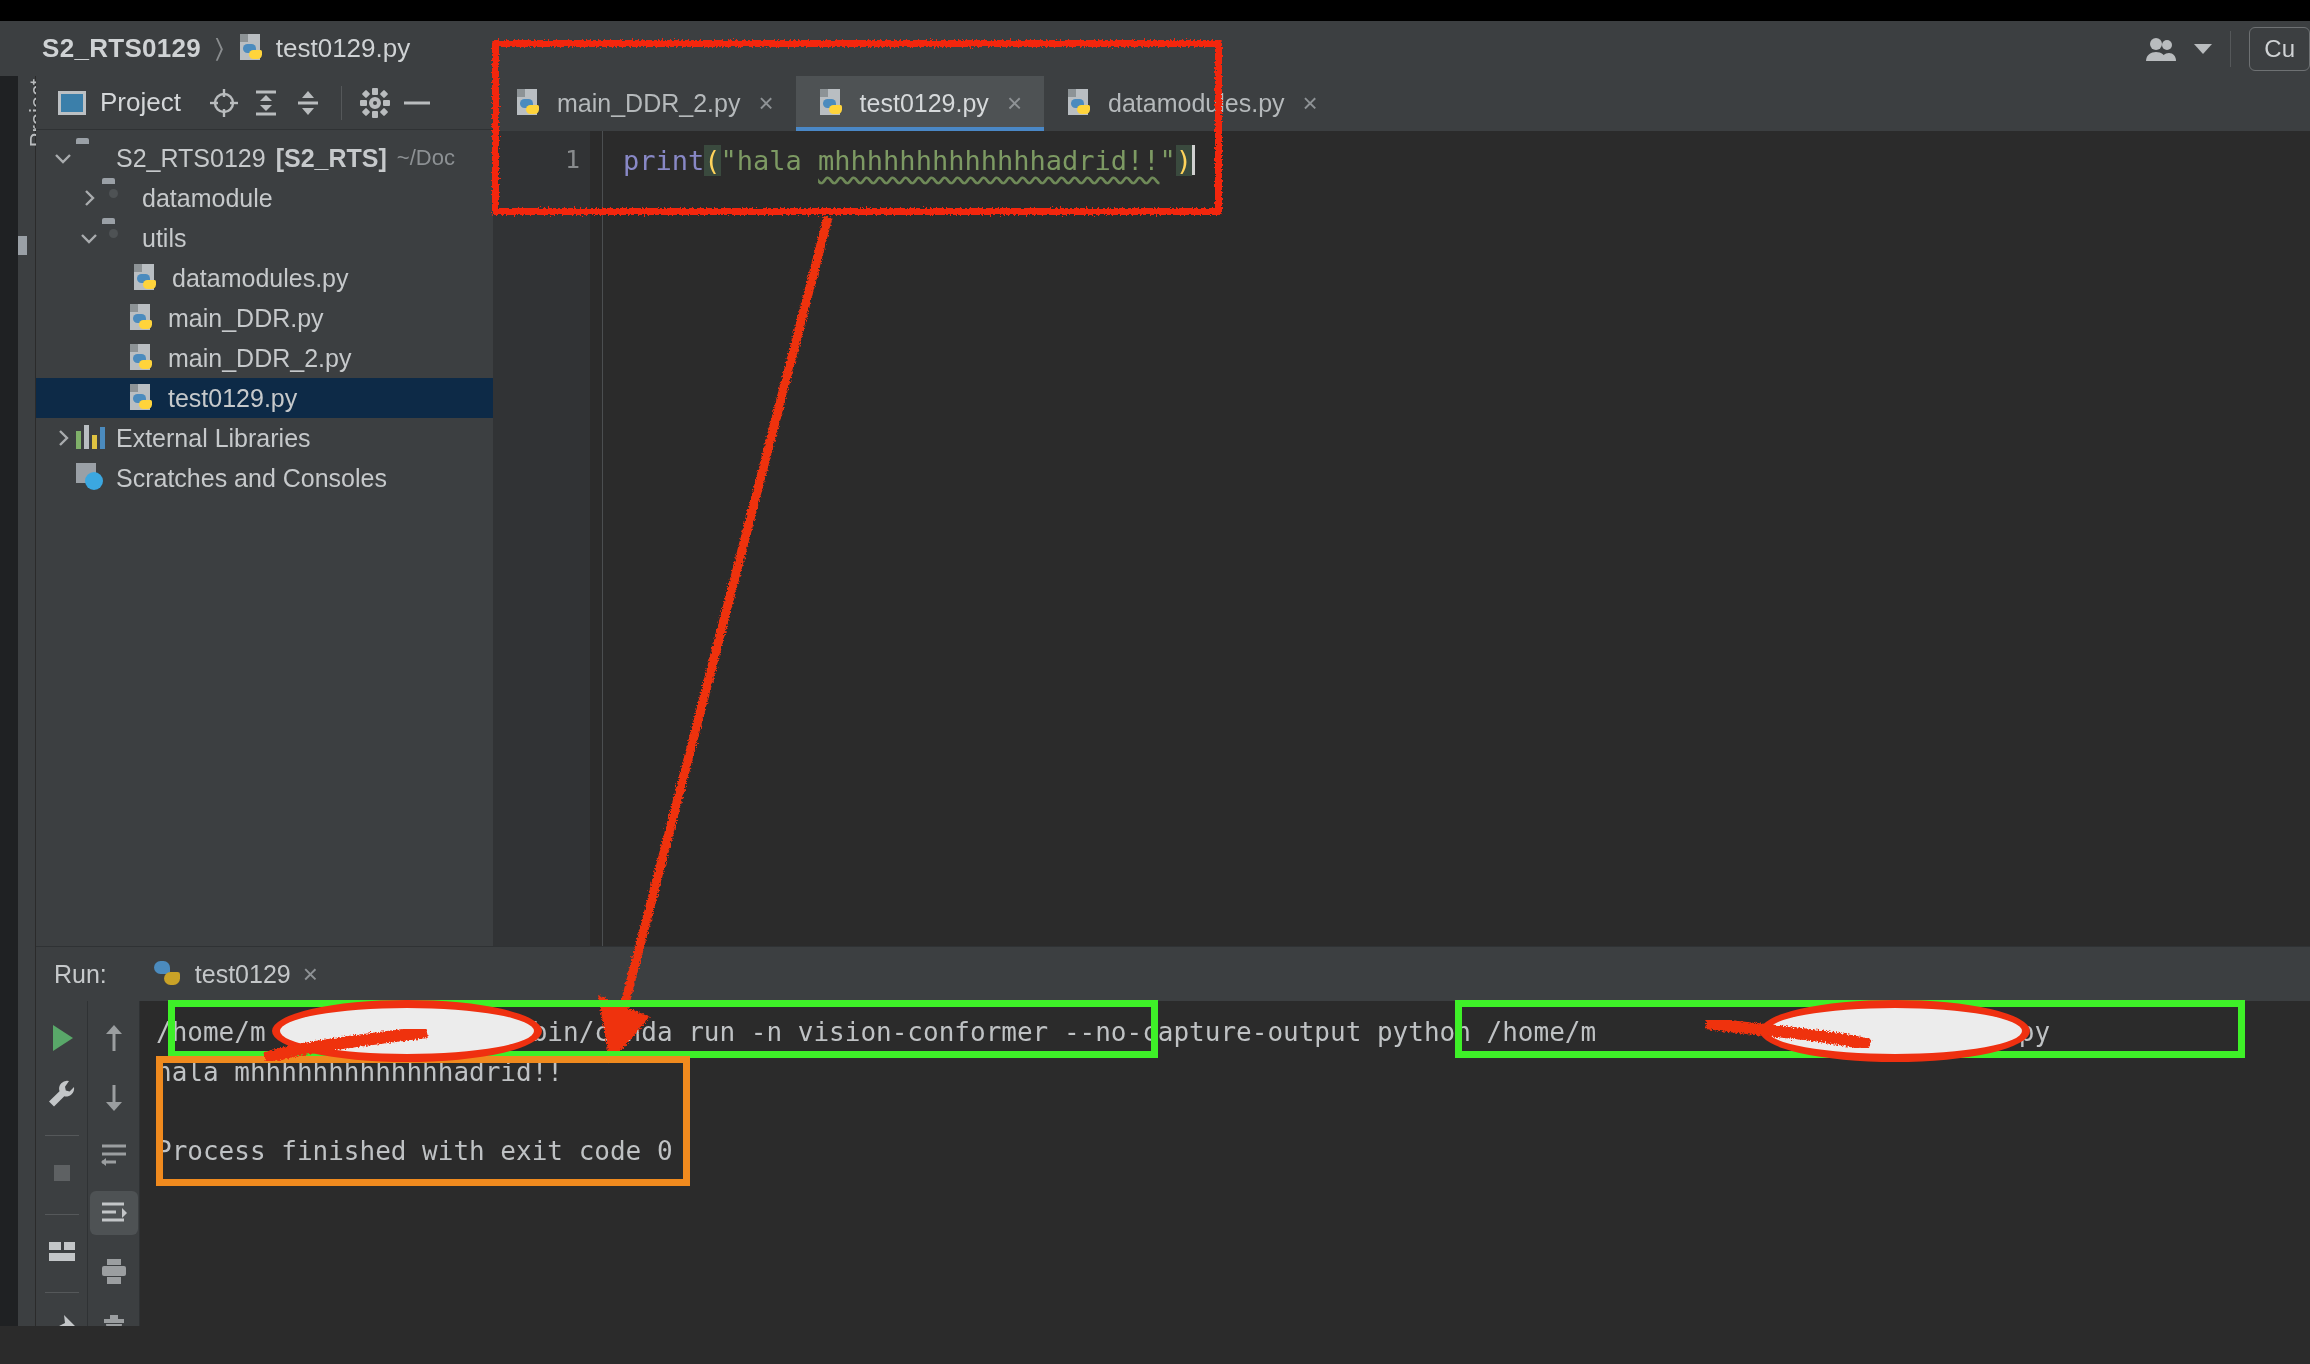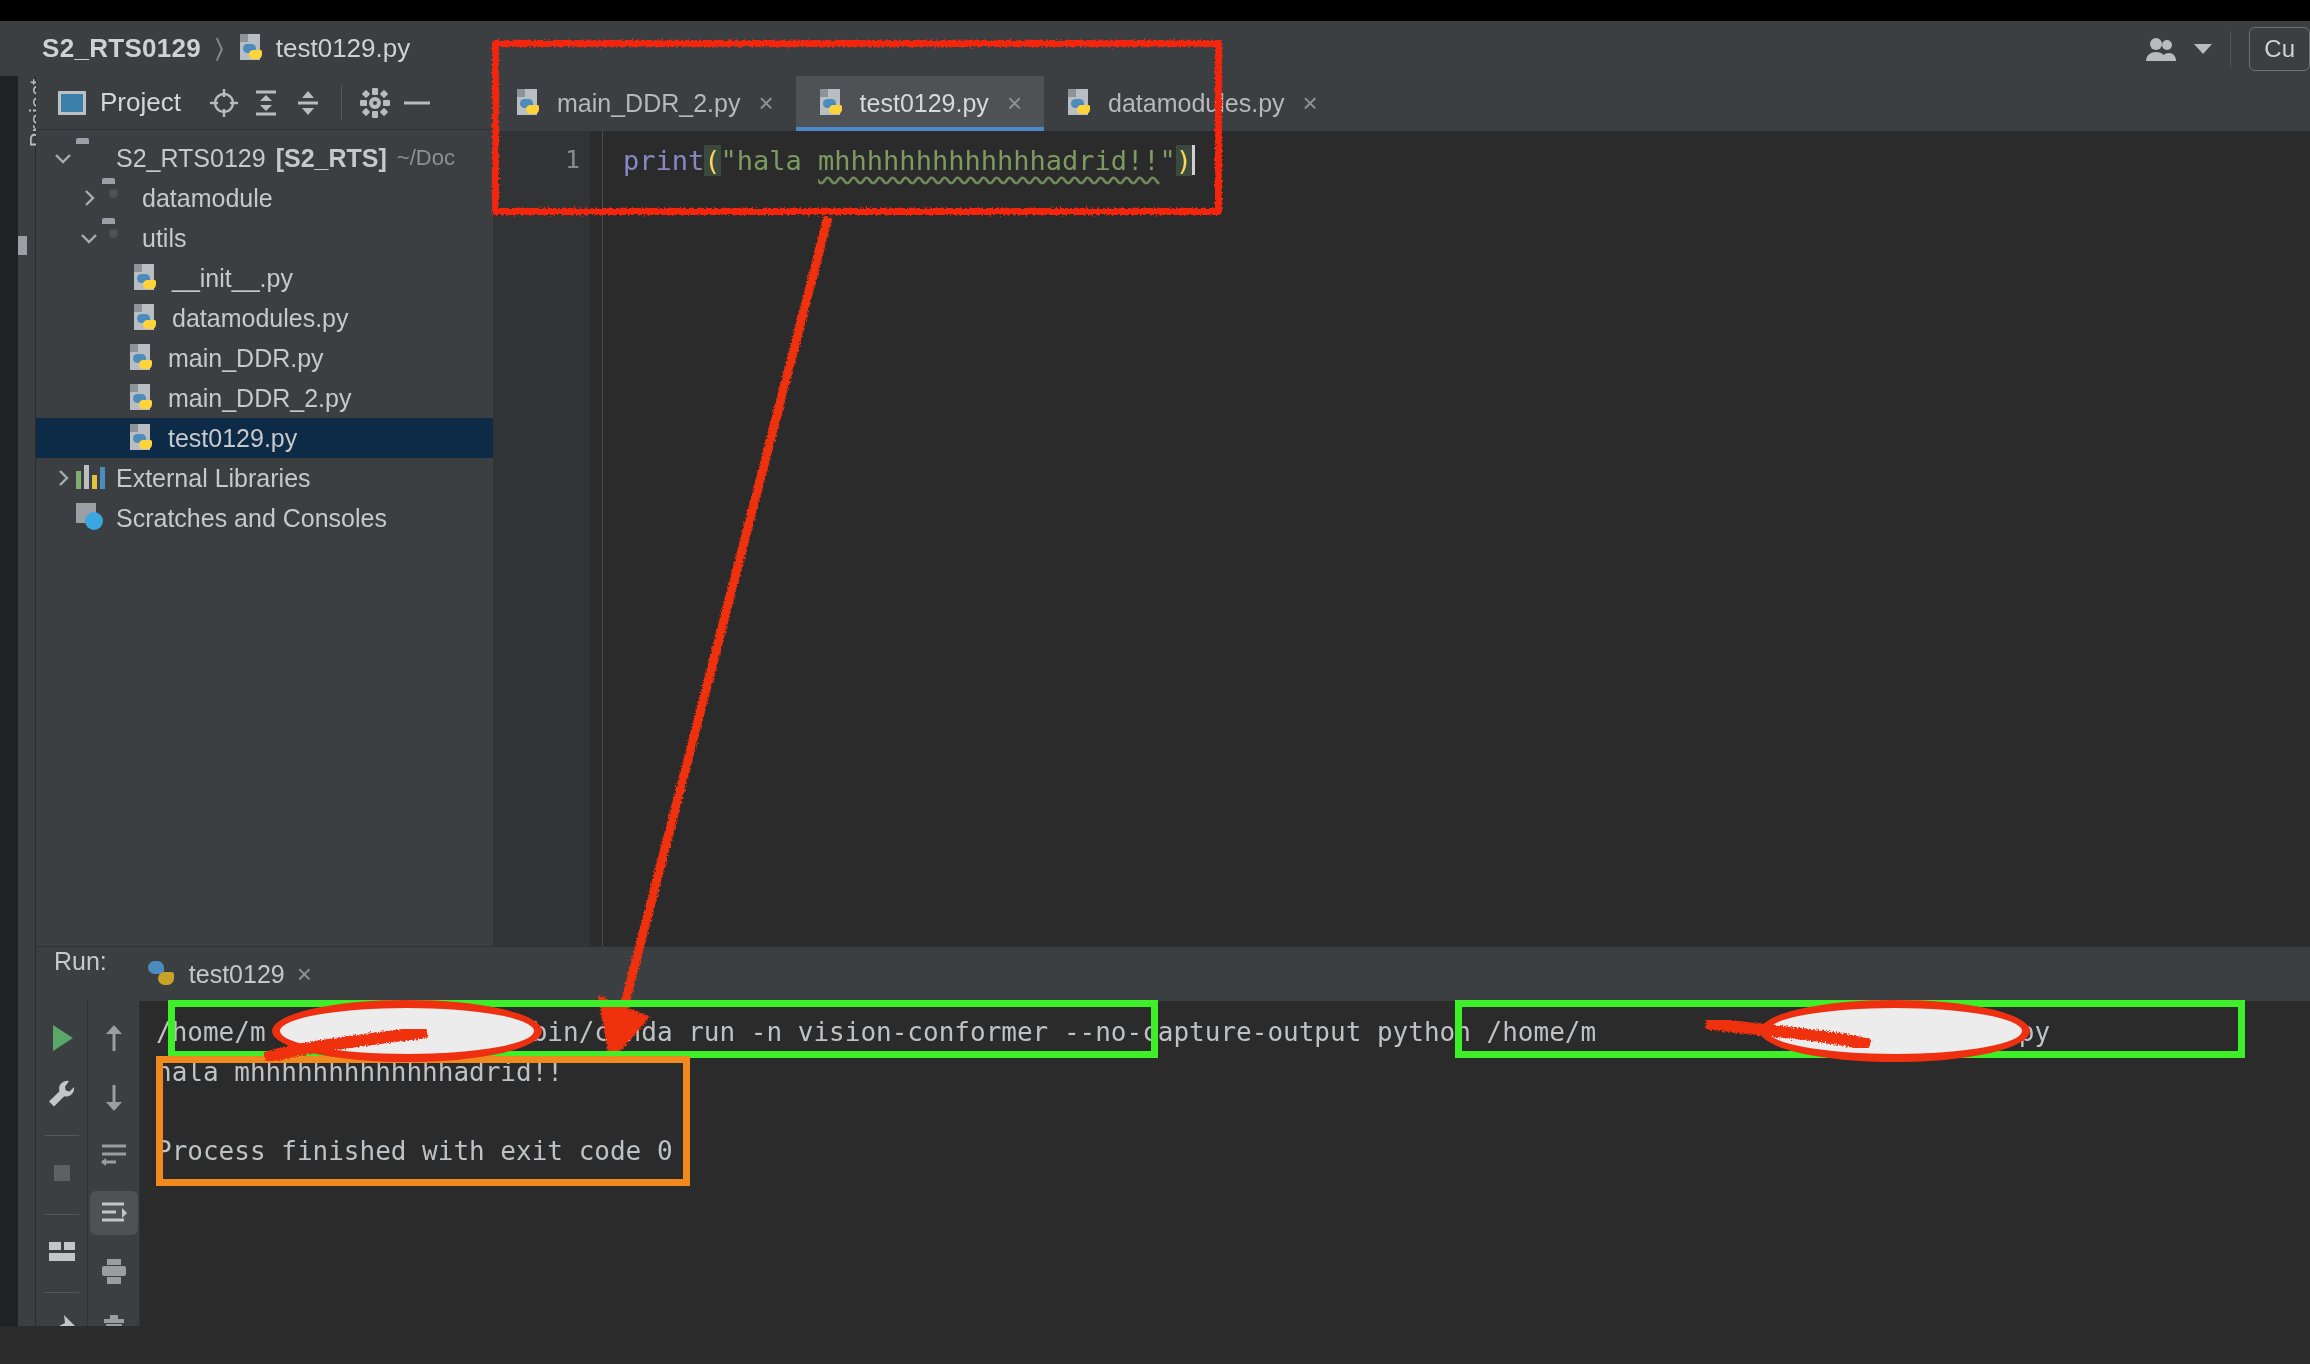--- a/index.html
+++ b/index.html
@@ -179,21 +179,21 @@
   .k-str { color: #7d9a63; }
   .k-str-u { color: #7d9a63; text-decoration: underline wavy #6f8a58; text-underline-offset: 6px;}
   .caret-bar { display:inline-block; width: 3px; height: 30px; background: #d0d0d0; vertical-align: -5px; }
 
   
   .runpanel {
     position: absolute; left: 36px; top: 946px; right: 0; bottom: 0;
     background: #3c3f41; border-top: 1px solid #2f3234;
   }
   .run-header {
-    height: 54px; display:flex; gap: 12px; padding-left: 18px;
+    height: 54px; display:flex; align-items:center; gap: 18px; padding-left: 18px;
     font-size: 25px; color: #c6c9cb;
   }
   .run-label { color: #c6c9cb; }
   .run-tab { display:flex; align-items:center; gap: 12px; margin-left: 28px; }
   .pysnake { width: 30px; height: 30px; position: relative; }
   .pysnake .s1 { position:absolute; left:1px; top:2px; width:16px; height:13px; background:#4b8bbe; border-radius: 8px 8px 3px 8px;}
   .pysnake .s2 { position:absolute; left:11px; top:13px; width:16px; height:13px; background:#c9a227; border-radius: 8px 3px 8px 8px;}
   .run-tab-name { color: #c4c7c9; }
   .run-tab-close { color: #8e9295; font-size: 26px; }
 
@@ -363,25 +363,20 @@
             <svg width="22" height="22" viewBox="0 0 22 22">
               <path d="M4 8 L11 15 L18 8" fill="none" stroke="#a9acae" stroke-width="2.4"></path>
             </svg>
           </span>
           <span class="ticon"><span class="folder pkg"></span></span>
           <span class="tlabel">utils</span>
         </div>
         <div class="trow">
           <span class="arrow indent-2 empty"></span>
           <span class="ticon"><span class="pyfile"><span class="page"></span><span class="fold"></span><span class="snake1"></span><span class="snake2"></span></span></span>
-          <span class="tlabel">__init__.py</span>
-        </div>
-        <div class="trow">
-          <span class="arrow indent-2 empty"></span>
-          <span class="ticon"><span class="pyfile"><span class="page"></span><span class="fold"></span><span class="snake1"></span><span class="snake2"></span></span></span>
           <span class="tlabel">datamodules.py</span>
         </div>
         <div class="trow">
           <span class="arrow indent-3 empty"></span>
           <span class="ticon"><span class="pyfile"><span class="page"></span><span class="fold"></span><span class="snake1"></span><span class="snake2"></span></span></span>
           <span class="tlabel">main_DDR.py</span>
         </div>
         <div class="trow">
           <span class="arrow indent-3 empty"></span>
           <span class="ticon"><span class="pyfile"><span class="page"></span><span class="fold"></span><span class="snake1"></span><span class="snake2"></span></span></span>

